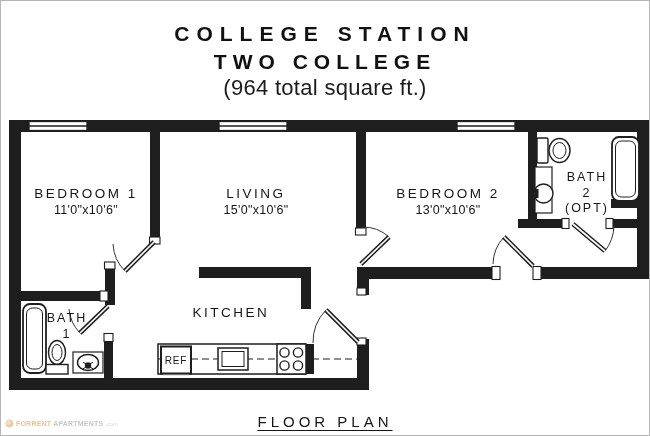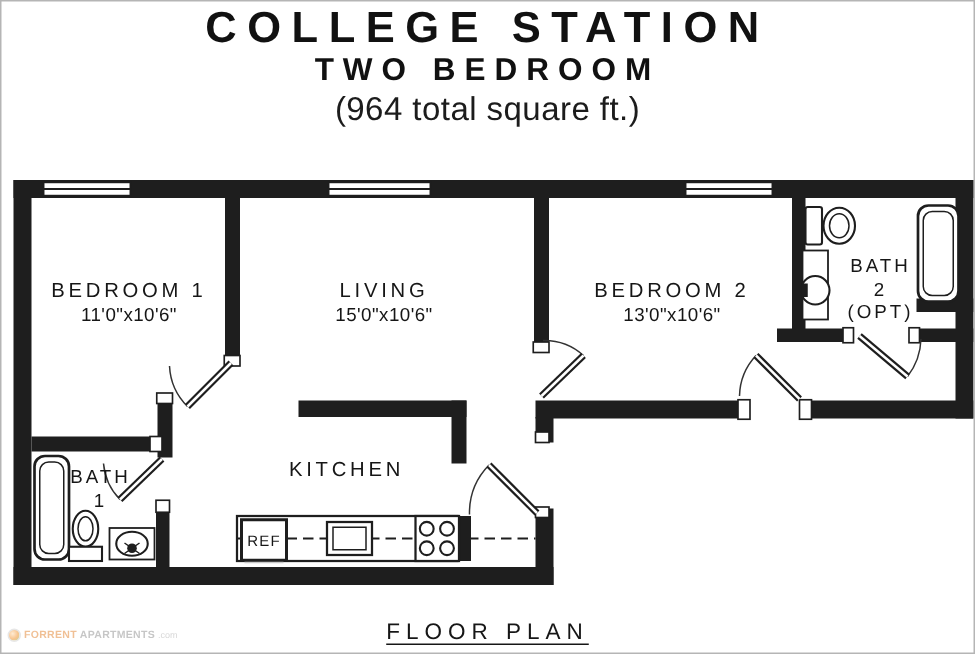--- a/index.html
+++ b/index.html
@@ -2,21 +2,21 @@
 <html><head>
 <meta charset="utf-8">
 <style>
   html,body{margin:0;padding:0;background:#e9e9e9;}
   .stage{
     position:relative;width:650px;height:436px;box-sizing:border-box;
     background:#ffffff;border:1px solid #b5b5b5;overflow:hidden;
     font-family:"Liberation Sans",sans-serif;color:#161616;
   }
   .titleblock{position:absolute;top:0;left:0;right:0;text-align:center;}
-  .title-1{font-size:29px;font-weight:700;letter-spacing:7px;line-height:30px;margin-top:3px;color:#111;}
+  .title-1{font-size:21px;font-weight:700;letter-spacing:7px;line-height:30px;margin-top:18px;color:#111;}
   .title-2{font-size:21px;font-weight:700;letter-spacing:6px;line-height:26px;color:#111;}
   .title-3{font-size:22px;font-weight:400;letter-spacing:0.3px;line-height:26px;color:#1c1c1c;}
   .caption{
     position:absolute;left:0;right:0;top:412px;text-align:center;
     font-size:15px;letter-spacing:4px;color:#161616;
     text-decoration:underline;text-underline-offset:3px;
   }
   svg.plan{position:absolute;left:0;top:0;}
   svg text{font-family:"Liberation Sans",sans-serif;fill:#161616;}
   .room-name{font-size:13.5px;letter-spacing:2.5px;}
@@ -34,21 +34,21 @@
   .wm-main{font-size:7px;font-weight:700;color:#8e8e8e;letter-spacing:0.2px;}
   .wm-suffix{font-size:6px;color:#b0b0b0;}
 </style>
 </head>
 <body>
 
 <div class="stage">
 
   <div class="titleblock">
     <div class="title-1">COLLEGE STATION</div>
-    <div class="title-2">TWO BEDROOM</div>
+    <div class="title-2">TWO COLLEGE</div>
     <div class="title-3">(964 total square ft.)</div>
   </div>
 
   <svg class="plan" width="650" height="436" viewBox="0 0 650 436">
 
     <g fill="#1e1e1e">
       <rect x="8" y="119" width="640" height="12"></rect>
       <rect x="8" y="119" width="12" height="270"></rect>
       <rect x="636" y="119" width="12" height="159"></rect>
       <rect x="356" y="266" width="143" height="12"></rect>

